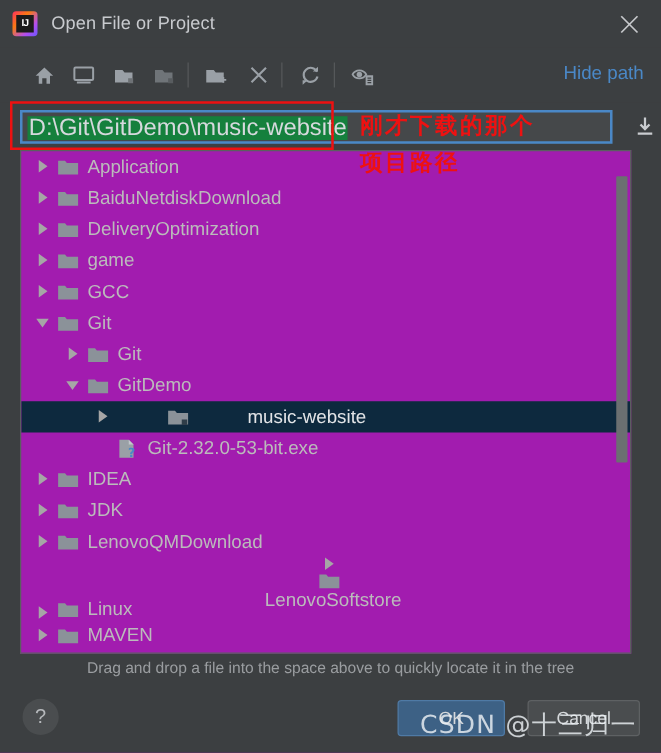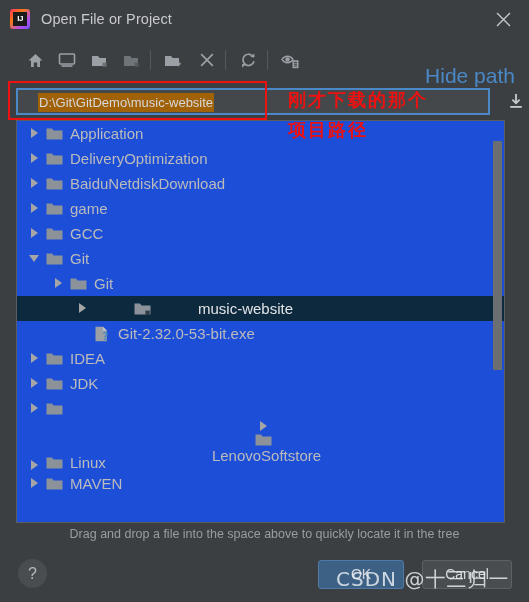--- a/index.html
+++ b/index.html
@@ -89,46 +89,45 @@
   .tb-sep {
     position: absolute;
     top: 12px;
     width: 1px; height: 20px;
     background: #55585a;
   }
   .hide-path {
     position: absolute;
     right: 14px; top: 12px;
     color: #4a88c7;
-    font-size: 21px;
+    font-size: 15px;
     white-space: nowrap;
-    margin-top: 14px;
   }
 
   
   .path-row {
     position: absolute;
     left: 0; top: 82px;
     width: 529px; height: 38px;
   }
   .path-field {
     position: absolute;
     left: 16px; top: 6px;
     width: 474px; height: 27px;
     background: #45484a;
     border: 2px solid #4a88c7;
     box-sizing: border-box;
     overflow: hidden;
   }
   .path-sel {
     position: absolute;
-    left: 20px; top: 3px;
-    background: #a16207;
+    left: 4px; top: 3px;
+    background: #15803d;
     color: #d6d9dd;
-    font-size: 13px;
+    font-size: 19px;
     line-height: 19px;
     padding: 0 1px;
     white-space: nowrap;
   }
   .dl-icon {
     position: absolute;
     right: 3px; top: 10px;
     width: 20px; height: 20px;
   }
 
@@ -154,21 +153,21 @@
   }
   .annot-1 { left: 288px; top: 88px; }
   .annot-2 { left: 288px; top: 118px; }
 
   
   .tree-wrap {
     position: absolute;
     left: 16px; top: 120px;
     width: 489px; height: 403px;
     border: 1px solid #5b5e60;
-    background: #1d4ed8;
+    background: #a21caf;
     box-sizing: border-box;
     overflow: hidden;
   }
   .tree {
     position: absolute;
     left: 0; top: 0;
     width: 100%;
   }
   .row {
     position: relative;
@@ -399,38 +398,38 @@
           </span>
           <span class="label">Application</span>
         </div>
         <div class="row" style="padding-left: 12px;">
           <span class="arrow right"></span>
           <span class="node-icon">
             <svg width="17" height="14" viewBox="0 0 17 14">
               <path d="M0.5 1.5 L6 1.5 L7.5 3.4 L16.5 3.4 L16.5 12.5 L0.5 12.5 Z" fill="#8b9299"></path>
             </svg>
           </span>
+          <span class="label">BaiduNetdiskDownload</span>
+        </div>
+        <div class="row" style="padding-left: 12px;">
+          <span class="arrow right"></span>
+          <span class="node-icon">
+            <svg width="17" height="14" viewBox="0 0 17 14">
+              <path d="M0.5 1.5 L6 1.5 L7.5 3.4 L16.5 3.4 L16.5 12.5 L0.5 12.5 Z" fill="#8b9299"></path>
+            </svg>
+          </span>
           <span class="label">DeliveryOptimization</span>
         </div>
         <div class="row" style="padding-left: 12px;">
           <span class="arrow right"></span>
           <span class="node-icon">
             <svg width="17" height="14" viewBox="0 0 17 14">
               <path d="M0.5 1.5 L6 1.5 L7.5 3.4 L16.5 3.4 L16.5 12.5 L0.5 12.5 Z" fill="#8b9299"></path>
             </svg>
           </span>
-          <span class="label">BaiduNetdiskDownload</span>
-        </div>
-        <div class="row" style="padding-left: 12px;">
-          <span class="arrow right"></span>
-          <span class="node-icon">
-            <svg width="17" height="14" viewBox="0 0 17 14">
-              <path d="M0.5 1.5 L6 1.5 L7.5 3.4 L16.5 3.4 L16.5 12.5 L0.5 12.5 Z" fill="#8b9299"></path>
-            </svg>
-          </span>
           <span class="label">game</span>
         </div>
         <div class="row" style="padding-left: 12px;">
           <span class="arrow right"></span>
           <span class="node-icon">
             <svg width="17" height="14" viewBox="0 0 17 14">
               <path d="M0.5 1.5 L6 1.5 L7.5 3.4 L16.5 3.4 L16.5 12.5 L0.5 12.5 Z" fill="#8b9299"></path>
             </svg>
           </span>
           <span class="label">GCC</span>
@@ -445,20 +444,29 @@
           <span class="label">Git</span>
         </div>
         <div class="row" style="padding-left: 36px;">
           <span class="arrow right"></span>
           <span class="node-icon">
             <svg width="17" height="14" viewBox="0 0 17 14">
               <path d="M0.5 1.5 L6 1.5 L7.5 3.4 L16.5 3.4 L16.5 12.5 L0.5 12.5 Z" fill="#8b9299"></path>
             </svg>
           </span>
           <span class="label">Git</span>
+        </div>
+        <div class="row" style="padding-left: 36px;">
+          <span class="arrow down"></span>
+          <span class="node-icon">
+            <svg width="17" height="14" viewBox="0 0 17 14">
+              <path d="M0.5 1.5 L6 1.5 L7.5 3.4 L16.5 3.4 L16.5 12.5 L0.5 12.5 Z" fill="#8b9299"></path>
+            </svg>
+          </span>
+          <span class="label">GitDemo</span>
         </div>
         <div class="row selected" style="padding-left: 60px; gap: 40px;">
           <span class="arrow right"></span>
           <span class="node-icon">
             <svg width="17" height="14" viewBox="0 0 17 14">
               <path d="M0.5 1.5 L6 1.5 L7.5 3.4 L16.5 3.4 L16.5 12.5 L0.5 12.5 Z" fill="#8b9299"></path>
               <rect x="11.4" y="8.6" width="4.4" height="4.4" fill="#2f3d49"></rect>
             </svg>
           </span>
           <span class="label">music-website</span>
@@ -492,20 +500,21 @@
           </span>
           <span class="label">JDK</span>
         </div>
         <div class="row" style="padding-left: 12px;">
           <span class="arrow right"></span>
           <span class="node-icon">
             <svg width="17" height="14" viewBox="0 0 17 14">
               <path d="M0.5 1.5 L6 1.5 L7.5 3.4 L16.5 3.4 L16.5 12.5 L0.5 12.5 Z" fill="#8b9299"></path>
             </svg>
           </span>
+          <span class="label">LenovoQMDownload</span>
         </div>
         <div class="row" style="padding-left: 12px; flex-direction: column;">
           <span class="arrow right"></span>
           <span class="node-icon">
             <svg width="17" height="14" viewBox="0 0 17 14">
               <path d="M0.5 1.5 L6 1.5 L7.5 3.4 L16.5 3.4 L16.5 12.5 L0.5 12.5 Z" fill="#8b9299"></path>
             </svg>
           </span>
           <span class="label">LenovoSoftstore</span>
         </div>

